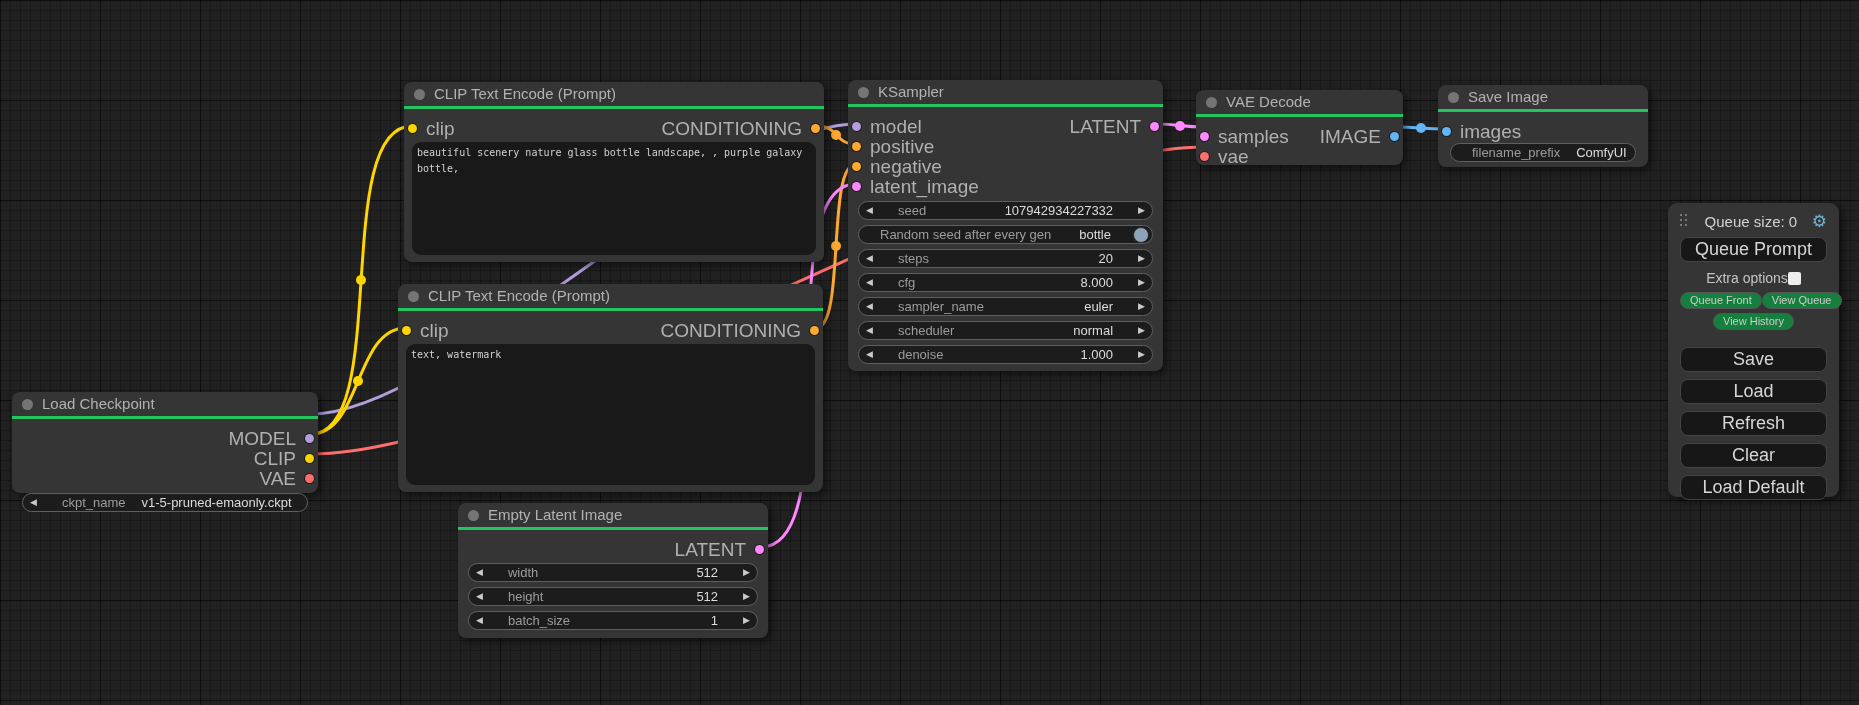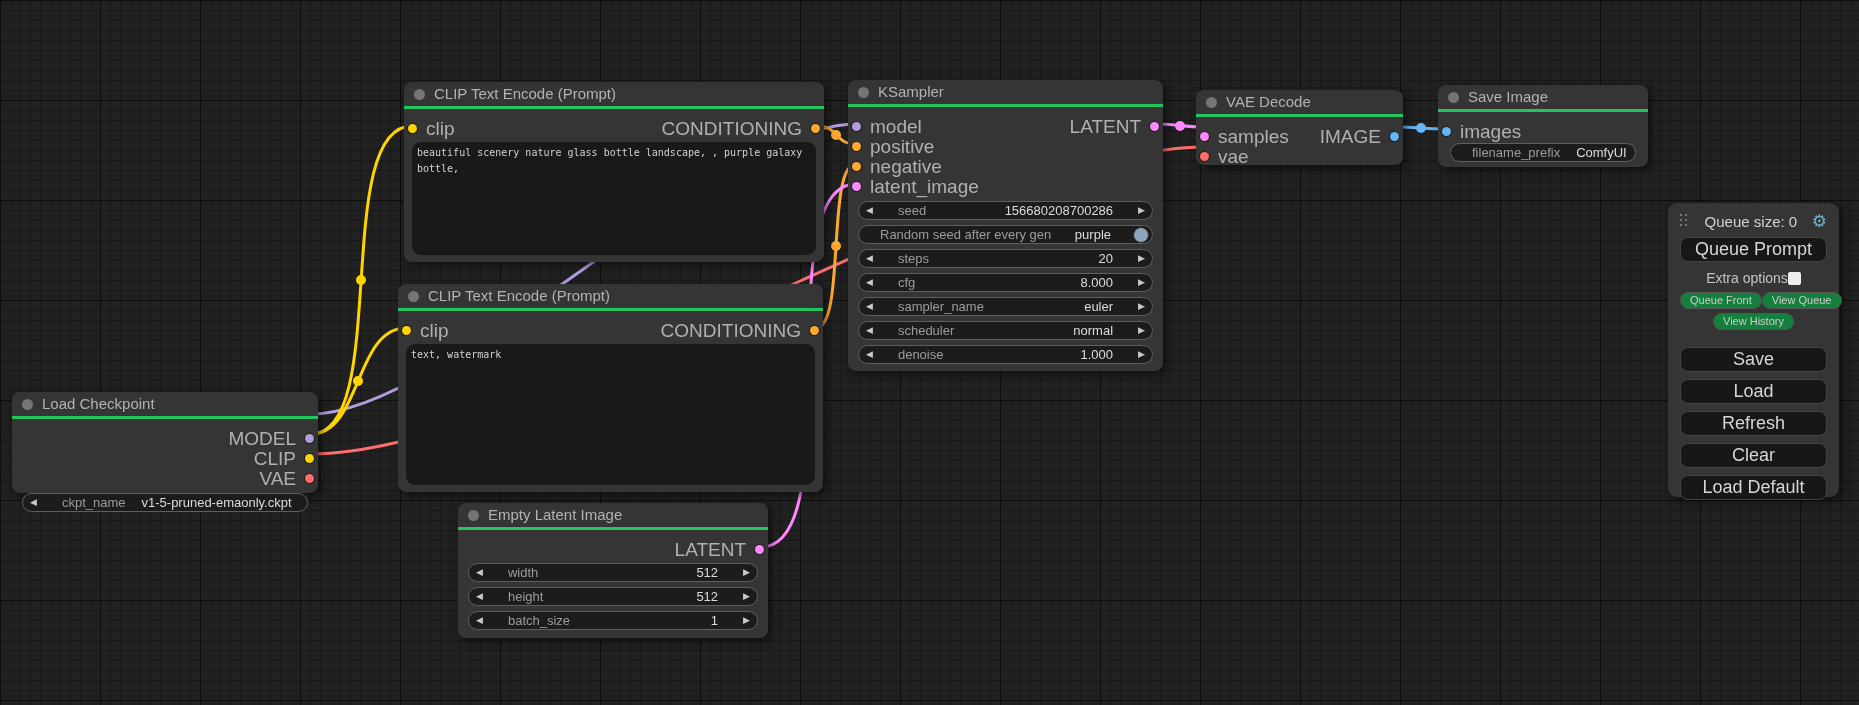--- a/index.html
+++ b/index.html
@@ -214,26 +214,26 @@
         <span class="pdot in" style="background:var(--c-conditioning)"></span>
         <span class="pin">negative</span>
       </div>
       <div class="prow">
         <span class="pdot in" style="background:var(--c-latent)"></span>
         <span class="pin">latent_image</span>
       </div>
       <div class="widget" style="margin-top:4px;">
         <span class="warrow">◀</span>
         <span class="wlabel">seed</span>
-        <span class="wvalue">156680208700286</span>
+        <span class="wvalue">107942934227332</span>
         <span class="warrow">▶</span>
       </div>
       <div class="widget no-arrows">
         <span class="wlabel">Random seed after every gen</span>
-        <span class="wvalue" style="margin-right:6px;">purple</span>
+        <span class="wvalue" style="margin-right:6px;">bottle</span>
         <span class="wtoggle"></span>
       </div>
       <div class="widget">
         <span class="warrow">◀</span>
         <span class="wlabel">steps</span>
         <span class="wvalue">20</span>
         <span class="warrow">▶</span>
       </div>
       <div class="widget">
         <span class="warrow">◀</span>

